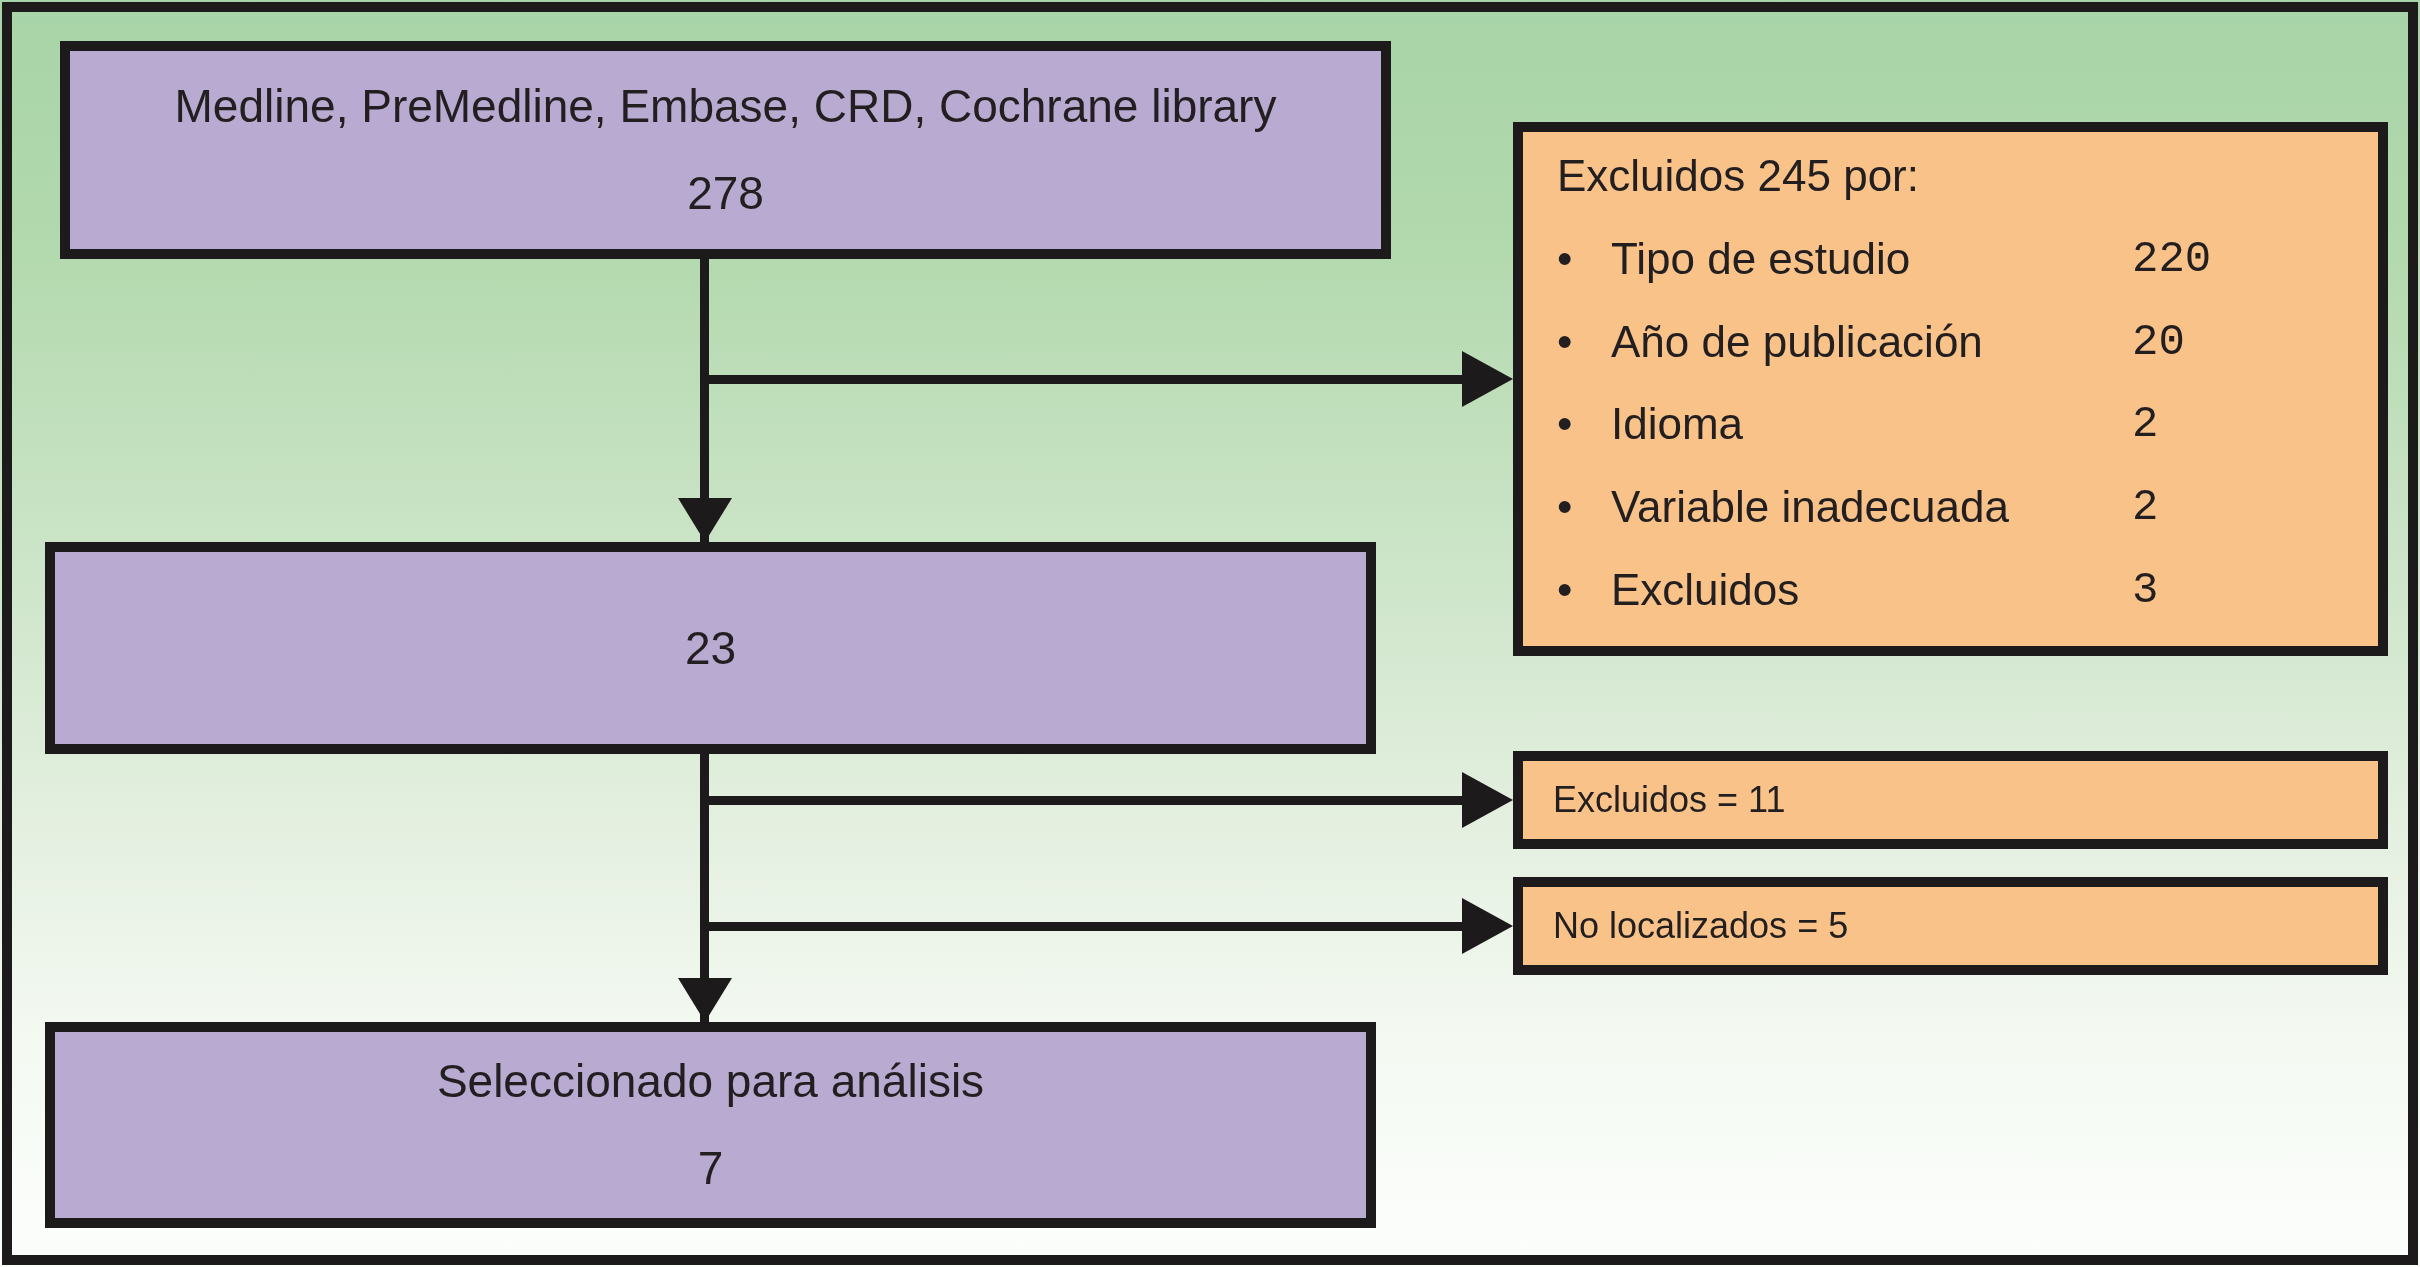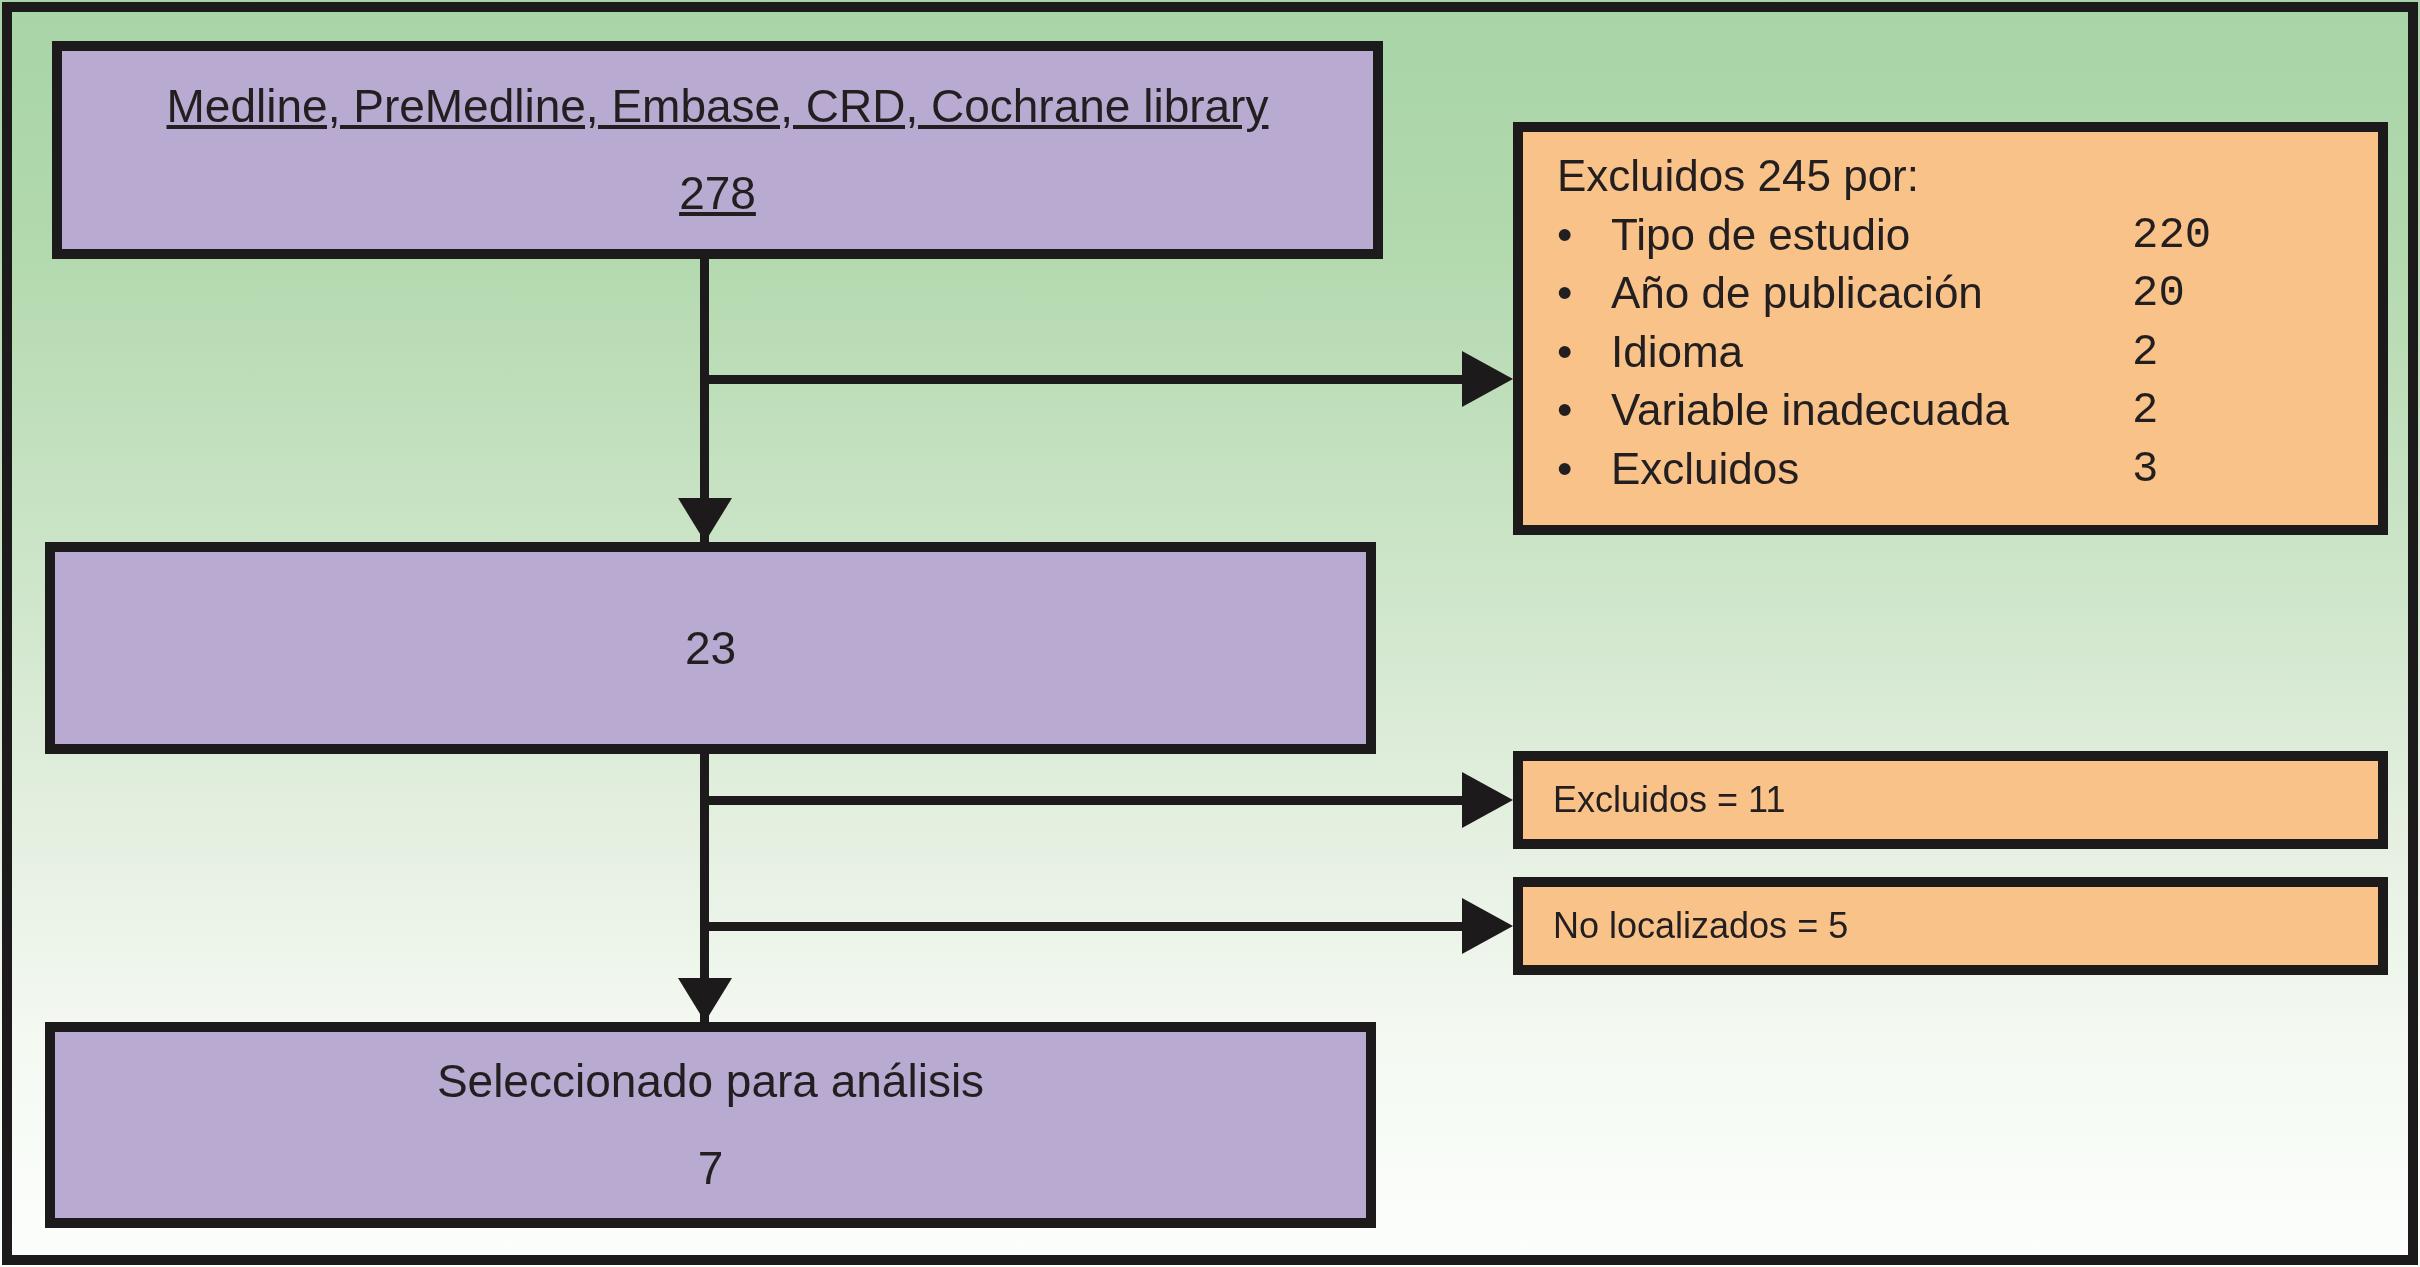--- a/index.html
+++ b/index.html
@@ -71,28 +71,28 @@
   <div class="hline" style="left:704px;top:375px;width:760px;"></div>
   <div class="arr-right" style="left:1462px;top:351px;"></div>
 
   <div class="vline" style="left:700px;top:754px;height:268px;"></div>
   <div class="arr-down" style="left:678px;top:978px;"></div>
   <div class="hline" style="left:704px;top:796px;width:760px;"></div>
   <div class="arr-right" style="left:1462px;top:772px;"></div>
   <div class="hline" style="left:704px;top:922px;width:760px;"></div>
   <div class="arr-right" style="left:1462px;top:898px;"></div>
 
-  <div class="box purple" style="left:52px;top:41px;width:1331px;height:218px;text-decoration:underline;">
+  <div class="box purple" style="left:60px;top:41px;width:1331px;height:218px;">
     <div class="stack">
       <span>Medline, PreMedline, Embase, CRD, Cochrane library</span>
       <span>278</span>
     </div>
   </div>
 
-  <div class="box orange" style="left:1513px;top:122px;width:875px;height:413px;">
+  <div class="box orange" style="left:1513px;top:122px;width:875px;height:534px;">
     <div class="reasons">
       <div class="rrow">
         <span>Excluidos 245 por:</span>
       </div>
       <div class="rrow">
         <span class="rbullet">•</span>
         <span class="rlabel">Tipo de estudio</span>
         <span class="rvalue">220</span>
       </div>
       <div class="rrow">

